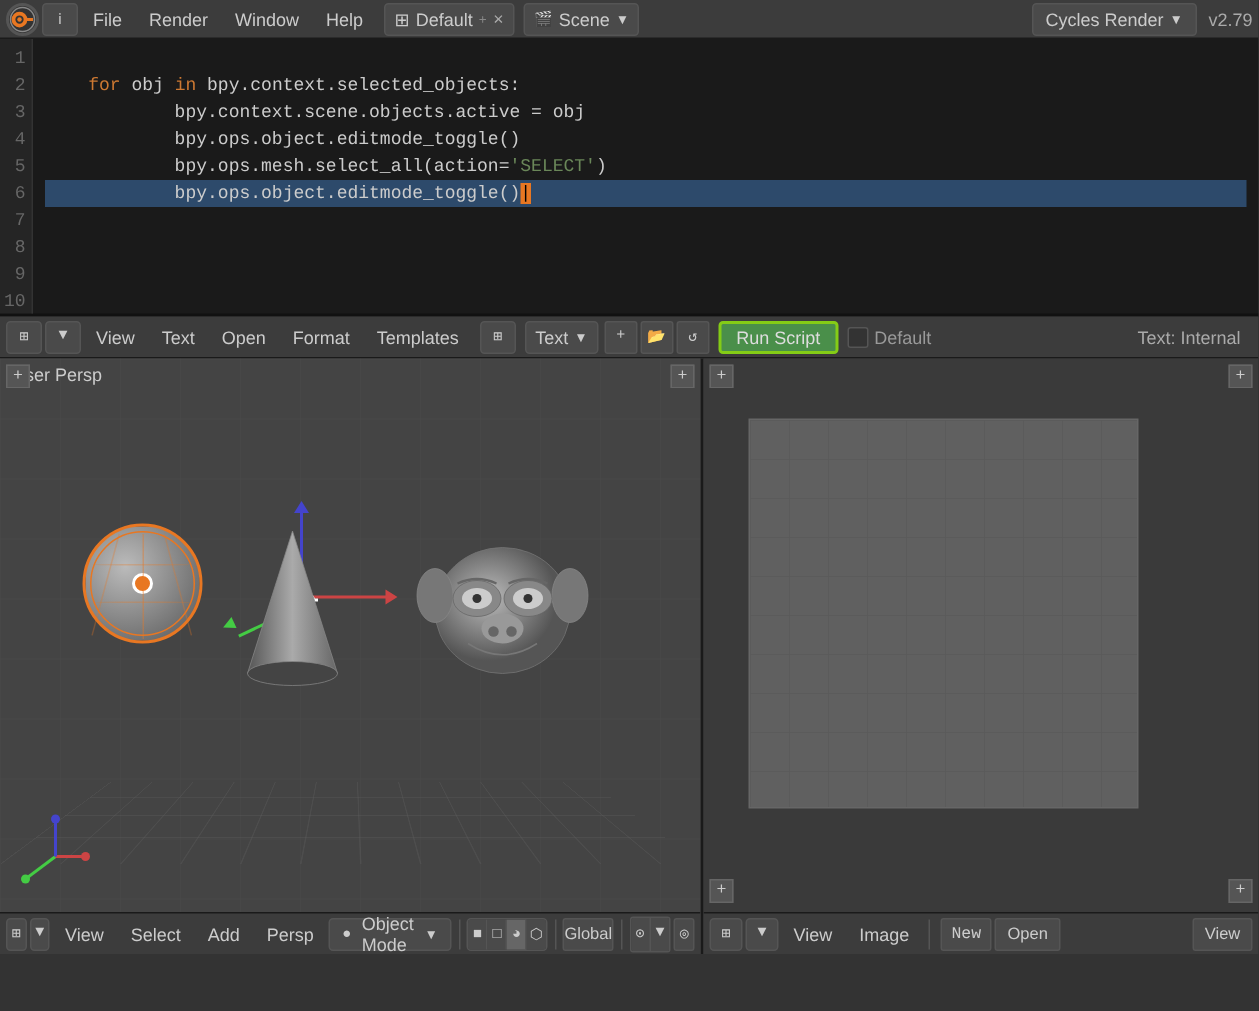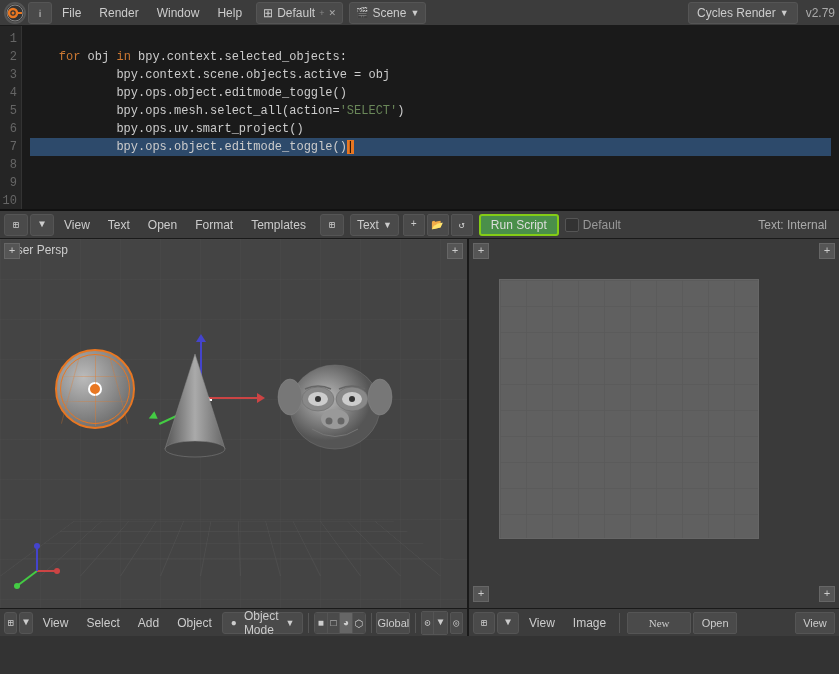--- a/index.html
+++ b/index.html
@@ -536,21 +536,20 @@
     <div>8</div>
     <div>9</div>
     <div>10</div>
   </div>
   <div id="code-content">
     <div class="code-line">&nbsp;</div>
     <div class="code-line">    <span class="kw">for</span> obj <span class="kw">in</span> bpy.context.selected_objects:</div>
     <div class="code-line">            bpy.context.scene.objects.active = obj</div>
     <div class="code-line">            bpy.ops.object.editmode_toggle()</div>
     <div class="code-line">            bpy.ops.mesh.select_all(action=<span class="str">'SELECT'</span>)</div>
-    <div class="code-line">            bpy.ops.uv.smart_project()</div>
     <div class="code-line highlight-line">            bpy.ops.object.editmode_toggle()<span class="cursor">|</span></div>
   </div>
 </div>
 
 <div id="text-toolbar">
   <div class="blender-icon-btn">⊞</div>
   <div class="blender-icon-btn">▼</div>
 
   <div class="text-menu-item">View</div>
   <div class="text-menu-item">Text</div>
@@ -685,21 +684,21 @@
     <div id="viewport-3d-label"></div>
     <div id="sphere-label">(1) Sphere</div>
 
     <div id="viewport-3d-bottom">
       <div class="blender-icon-btn" style="width:22px;height:22px;">⊞</div>
       <div class="blender-icon-btn" style="width:22px;height:22px;">▼</div>
 
       <div class="bottom-menu-item">View</div>
       <div class="bottom-menu-item">Select</div>
       <div class="bottom-menu-item">Add</div>
-      <div class="bottom-menu-item">Object</div>
+      <div class="bottom-menu-item">Persp</div>
 
       <div class="mode-selector">
         <span style="font-size:10px;margin-right:3px;">●</span>
         <span>Object Mode</span>
         <span style="font-size:9px;margin-left:3px;">▼</span>
       </div>
 
       <div class="separator"></div>
 
       <div class="viewport-shading">
@@ -738,21 +737,21 @@
     <div id="uv-bottom-toolbar">
       <div class="blender-icon-btn" style="width:22px;height:22px;">⊞</div>
       <div class="blender-icon-btn" style="width:22px;height:22px;">▼</div>
 
       <div class="bottom-menu-item">View</div>
       <div class="bottom-menu-item">Image</div>
 
       <div class="separator"></div>
 
       <div style="display:flex;align-items:center;gap:2px;margin-left:2px;">
-        <div class="small-icon-btn" style="width:64px;font-family:Liberation Serif, serif;font-size:11px;">New</div>
+        <div class="small-icon-btn" style="width:34px;font-family:Liberation Mono, monospace;font-size:11px;">New</div>
         <div class="small-icon-btn" style="width:44px;font-family:Arial;font-size:11px;">Open</div>
       </div>
 
       <div style="margin-left:auto;">
         <div class="small-icon-btn" style="width:40px;font-family:Arial;font-size:11px;">View</div>
       </div>
     </div>
   </div>
 </div>
 

